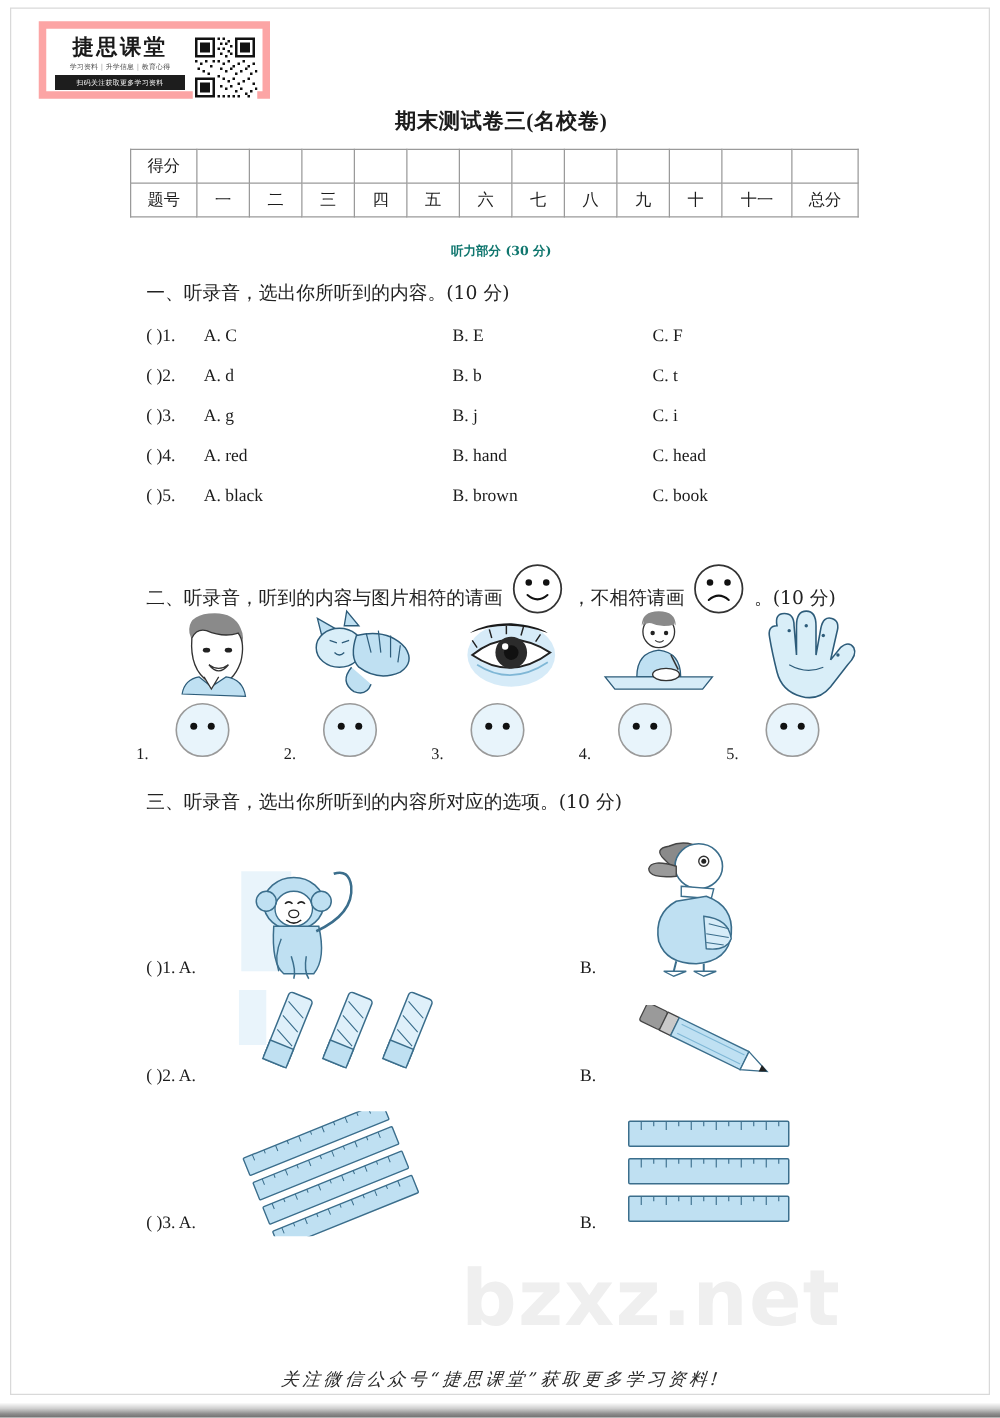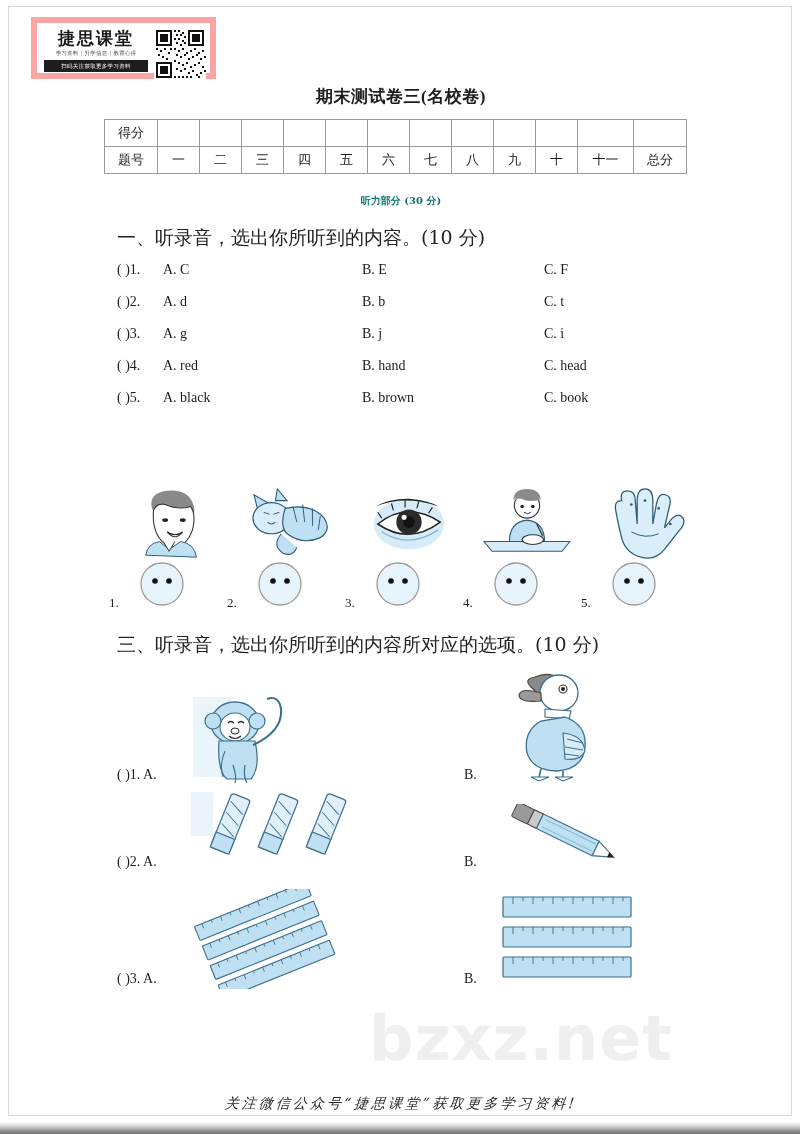--- a/index.html
+++ b/index.html
@@ -152,39 +152,39 @@
     width: 784px;
     text-align: center;
     font-family: "DejaVu Serif", serif;
     font-weight: 700;
     font-size: 10px;
     color: #0f766e;
   }
   .q-head {
     position: absolute;
     font-family: "DejaVu Serif", serif;
-    font-size: 19px;
+    font-size: 15px;
     color: #222;
     white-space: nowrap;
   }
 
   
   .choice-row {
     position: absolute;
     left: 108px;
     width: 600px;
     height: 19px;
     font-family: "Liberation Serif", serif;
     font-size: 14px;
     color: #1c1c1c;
   }
   .choice-row .bracket { position: absolute; left: 0; width: 46px; }
   .choice-row .opt-a { position: absolute; left: 46px; }
   .choice-row .opt-b { position: absolute; left: 245px; }
-  .choice-row .opt-c { position: absolute; left: 405px; margin-left: 22px; }
+  .choice-row .opt-c { position: absolute; left: 405px; }
 
   
   .inline-face { vertical-align: -9px; margin: 0 2px; }
 
   
   .pic-strip { position: absolute; left: 100px; top: 478px; width: 620px; height: 130px; }
   .pic-cell { position: absolute; width: 118px; height: 130px; }
   .pic-art { position: absolute; left: 14px; top: 0; width: 100px; height: 78px; }
   .pic-ans { position: absolute; left: 30px; top: 76px; width: 46px; height: 46px; }
   .pic-no {
@@ -379,20 +379,37 @@
       <span class="opt-b">B. hand</span>
       <span class="opt-c">C. head</span>
     </div>
     <div class="choice-row" style="top:383px;">
       <span class="bracket">(       )5.</span>
       <span class="opt-a">A. black</span>
       <span class="opt-b">B. brown</span>
       <span class="opt-c">C. book</span>
     </div>
 
+    <div class="q-head" style="left:108px; top:443px;">
+      <span>二、听录音，听到的内容与图片相符的请画</span>
+      <svg class="inline-face" width="42" height="42" viewBox="0 0 42 42">
+        <circle cx="21" cy="21" r="19" fill="#fff" stroke="#333" stroke-width="1.4"></circle>
+        <circle cx="14" cy="16" r="2.6" fill="#111"></circle>
+        <circle cx="28" cy="16" r="2.6" fill="#111"></circle>
+        <path d="M13 26 Q21 33 29 26" fill="none" stroke="#111" stroke-width="1.6" stroke-linecap="round"></path>
+      </svg>
+      <span>，不相符请画</span>
+      <svg class="inline-face" width="42" height="42" viewBox="0 0 42 42">
+        <circle cx="21" cy="21" r="19" fill="#fff" stroke="#333" stroke-width="1.4"></circle>
+        <circle cx="14" cy="16" r="2.6" fill="#111"></circle>
+        <circle cx="28" cy="16" r="2.6" fill="#111"></circle>
+        <path d="M13 30 Q21 23 29 30" fill="none" stroke="#111" stroke-width="1.6" stroke-linecap="round"></path>
+      </svg>
+      <span>。(10 分)</span>
+    </div>
 
     <div class="pic-strip">
 
       <div class="pic-cell" style="left:0;">
         <svg class="pic-art" viewBox="0 0 100 80">
           <path d="M28 22 Q26 8 44 6 Q64 4 70 18 Q74 26 70 34 L68 22 Q56 26 42 20 Q34 18 30 28 Z" fill="#8a8a8a"></path>
           <path d="M30 26 Q28 52 44 62 Q62 68 70 46 Q74 30 68 22 Q56 26 42 20 Q34 18 30 26 Z" fill="#fff" stroke="#333" stroke-width="1.1"></path>
           <ellipse cx="42" cy="36" rx="3" ry="2" fill="#222"></ellipse>
           <ellipse cx="60" cy="36" rx="3" ry="2" fill="#222"></ellipse>
           <path d="M44 48 Q52 54 60 48 Q52 58 44 48 Z" fill="#fff" stroke="#333" stroke-width="1.1"></path>

